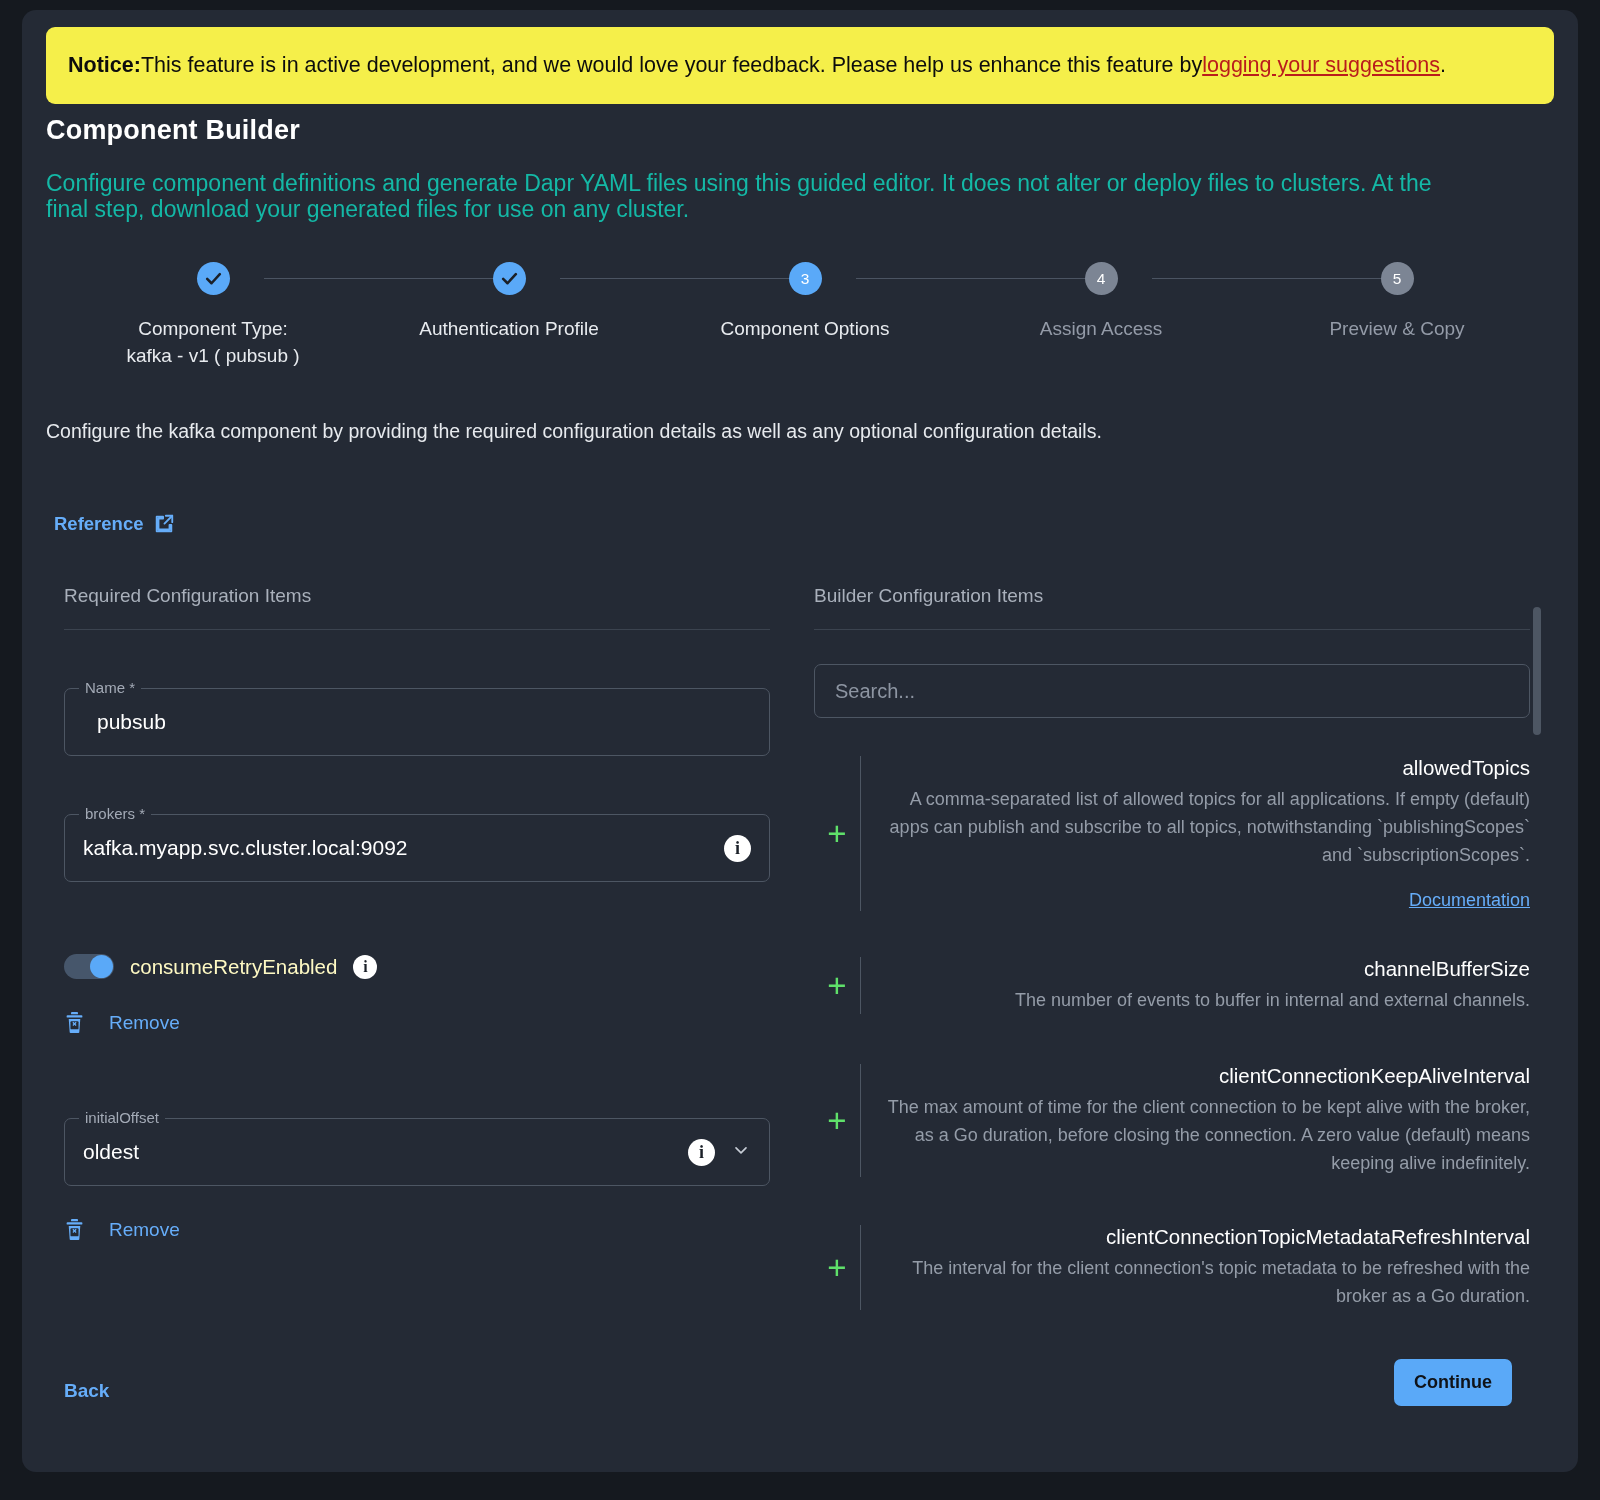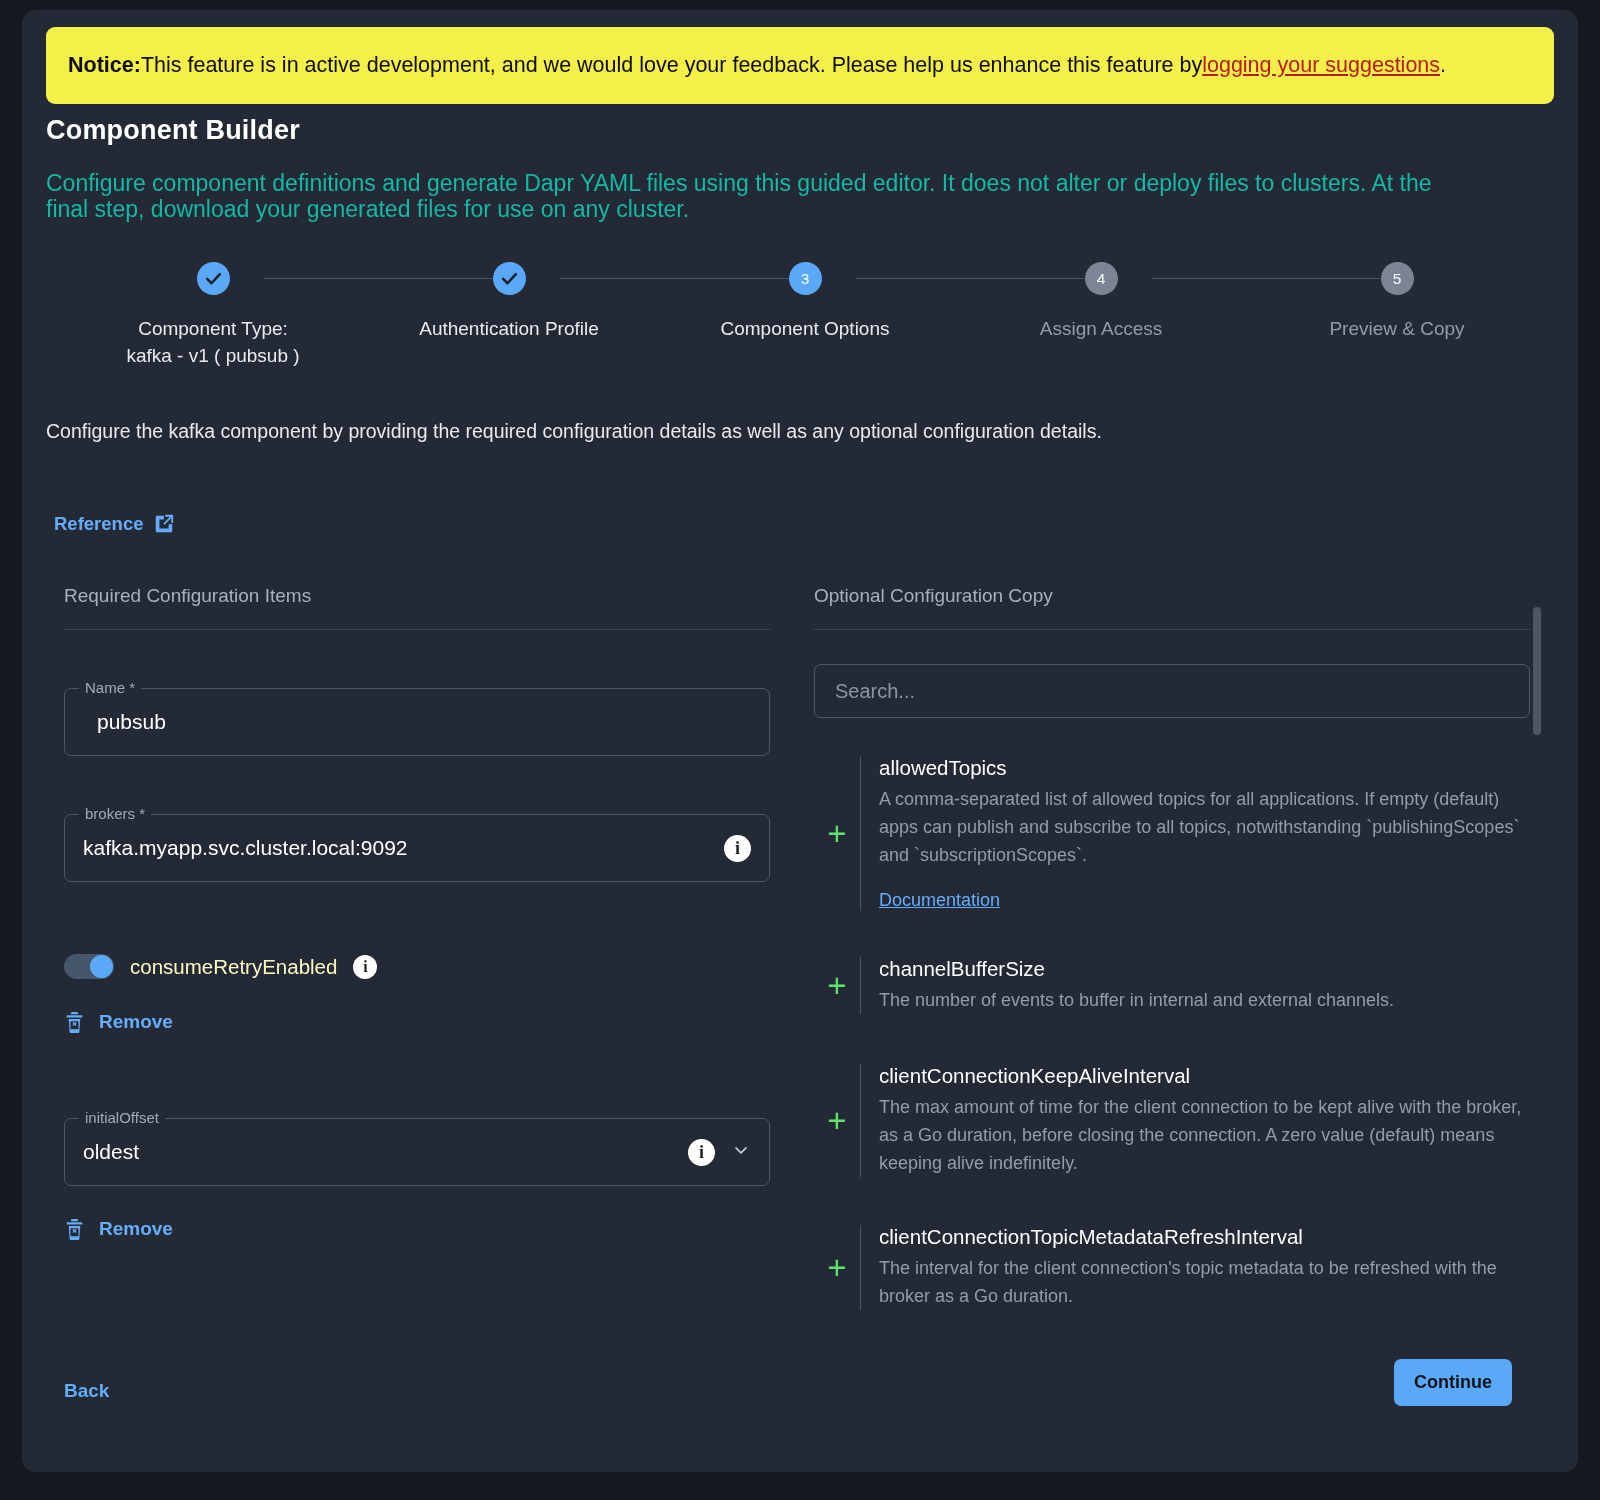--- a/index.html
+++ b/index.html
@@ -145,22 +145,22 @@
     background: #46566b; position: relative; flex: none;
   }
   .toggle .knob {
     position: absolute; right: 1px; top: 1px;
     width: 23px; height: 23px; border-radius: 50%;
     background: #5aa9f8;
   }
   .toggle-label { font-size: 20.5px; color: #fef9c3; }
 
   .remove-btn {
-    display: inline-flex; align-items: flex-start; gap: 14px;
-    color: #66adf9; font-size: 19px; font-weight: bold;
+    display: inline-flex; align-items: flex-end; gap: 24px;
+    color: #66adf9; font-size: 19px; font-weight: normal;
     cursor: pointer; background: none; border: none;
     font-family: "Liberation Sans", sans-serif;
   }
   .remove-btn svg { display:block; }
 
   
   .search-box {
     height: 54px; border: 1px solid #4d5663; border-radius: 7px;
     display: flex; align-items: center; padding: 0 20px;
   }
@@ -179,20 +179,21 @@
   .opt-plus {
     width: 46px; flex: none;
     display: flex; align-items: center; justify-content: center;
     color: #5fe06a; font-size: 33px; line-height: 1; font-weight: 300;
     cursor: pointer;
   }
   .opt-body {
     border-left: 1px solid #4d5663;
     padding-left: 18px;
     flex: 1;
+    text-align: right;
   }
   .opt-name { font-size: 20.5px; color: #ffffff; margin-bottom: 5px; }
   .opt-desc { font-size: 18px; line-height: 28px; color: #949ca8; }
   .opt-doc { display:inline-block; margin-top: 21px; font-size: 18px; color: #66adf9; text-decoration: underline; }
 
   
   .scroll-track {
     position: absolute; left: 1511px; top: 22px;
     width: 8px; height: 760px;
   }
@@ -351,21 +352,21 @@
             <path d="M5.4 9h13.2l-1.1 15.2a1 1 0 0 1-1 0.9H7.5a1 1 0 0 1-1-0.9z"></path>
             <rect x="7.4" y="11.6" width="9.2" height="9.2" rx="1" fill="#242a35"></rect>
             <path d="M9.6 13.3l1.1-1.1 1.3 1.3 1.3-1.3 1.1 1.1-1.3 1.3 1.3 1.3-1.1 1.1-1.3-1.3-1.3 1.3-1.1-1.1 1.3-1.3z" fill="#66adf9"></path>
           </svg>
         </span>
         <span>Remove</span>
       </button>
     </div>
 
     <div class="right-col">
-      <div class="col-head">Optional Configuration Copy</div>
+      <div class="col-head">Builder Configuration Items</div>
       <div class="col-rule"></div>
 
       <div class="search-box" style="margin-top:34px;">
         <input placeholder="Search..." style="">
       </div>
 
       <div class="opt-list">
 
         <div class="opt-item" style="margin-bottom:46px;">
           <div class="opt-plus">+</div>

